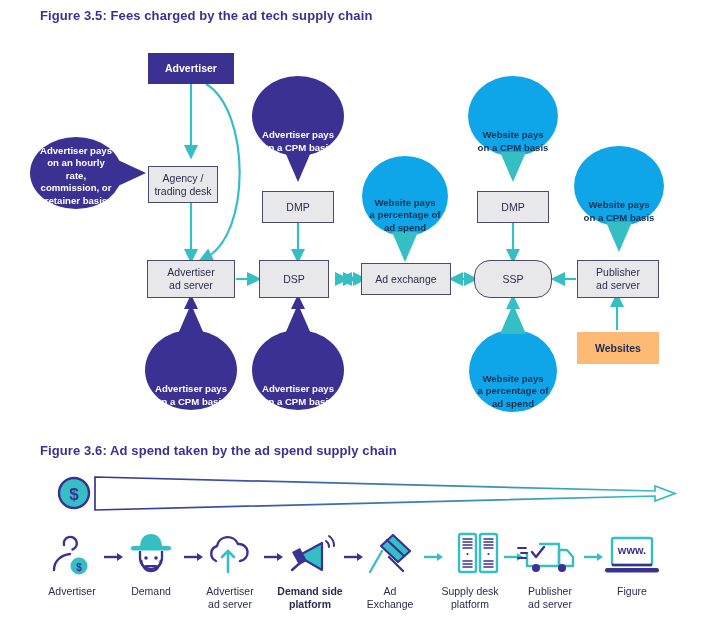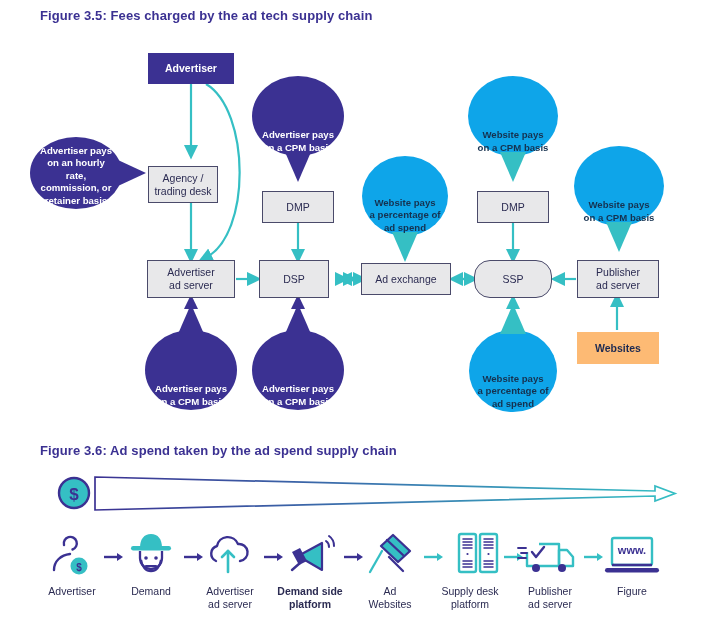--- a/index.html
+++ b/index.html
@@ -332,21 +332,21 @@
 <div class="chain-item" style="left:184px;top:578px;">
   <div class="chain-label" style="white-space:pre-line;">Advertiser
 ad server</div>
 </div>
 <div class="chain-item" style="left:264px;top:578px;">
   <div class="chain-label" style="white-space:pre-line;font-weight:bold;">Demand side
 platform</div>
 </div>
 <div class="chain-item" style="left:344px;top:578px;">
   <div class="chain-label" style="white-space:pre-line;">Ad
-Websites</div>
+Exchange</div>
 </div>
 <div class="chain-item" style="left:424px;top:578px;">
   <div class="chain-label" style="white-space:pre-line;">Supply desk
 platform</div>
 </div>
 <div class="chain-item" style="left:504px;top:578px;">
   <div class="chain-label" style="white-space:pre-line;">Publisher
 ad server</div>
 </div>
 <div class="chain-item" style="left:586px;top:578px;">

